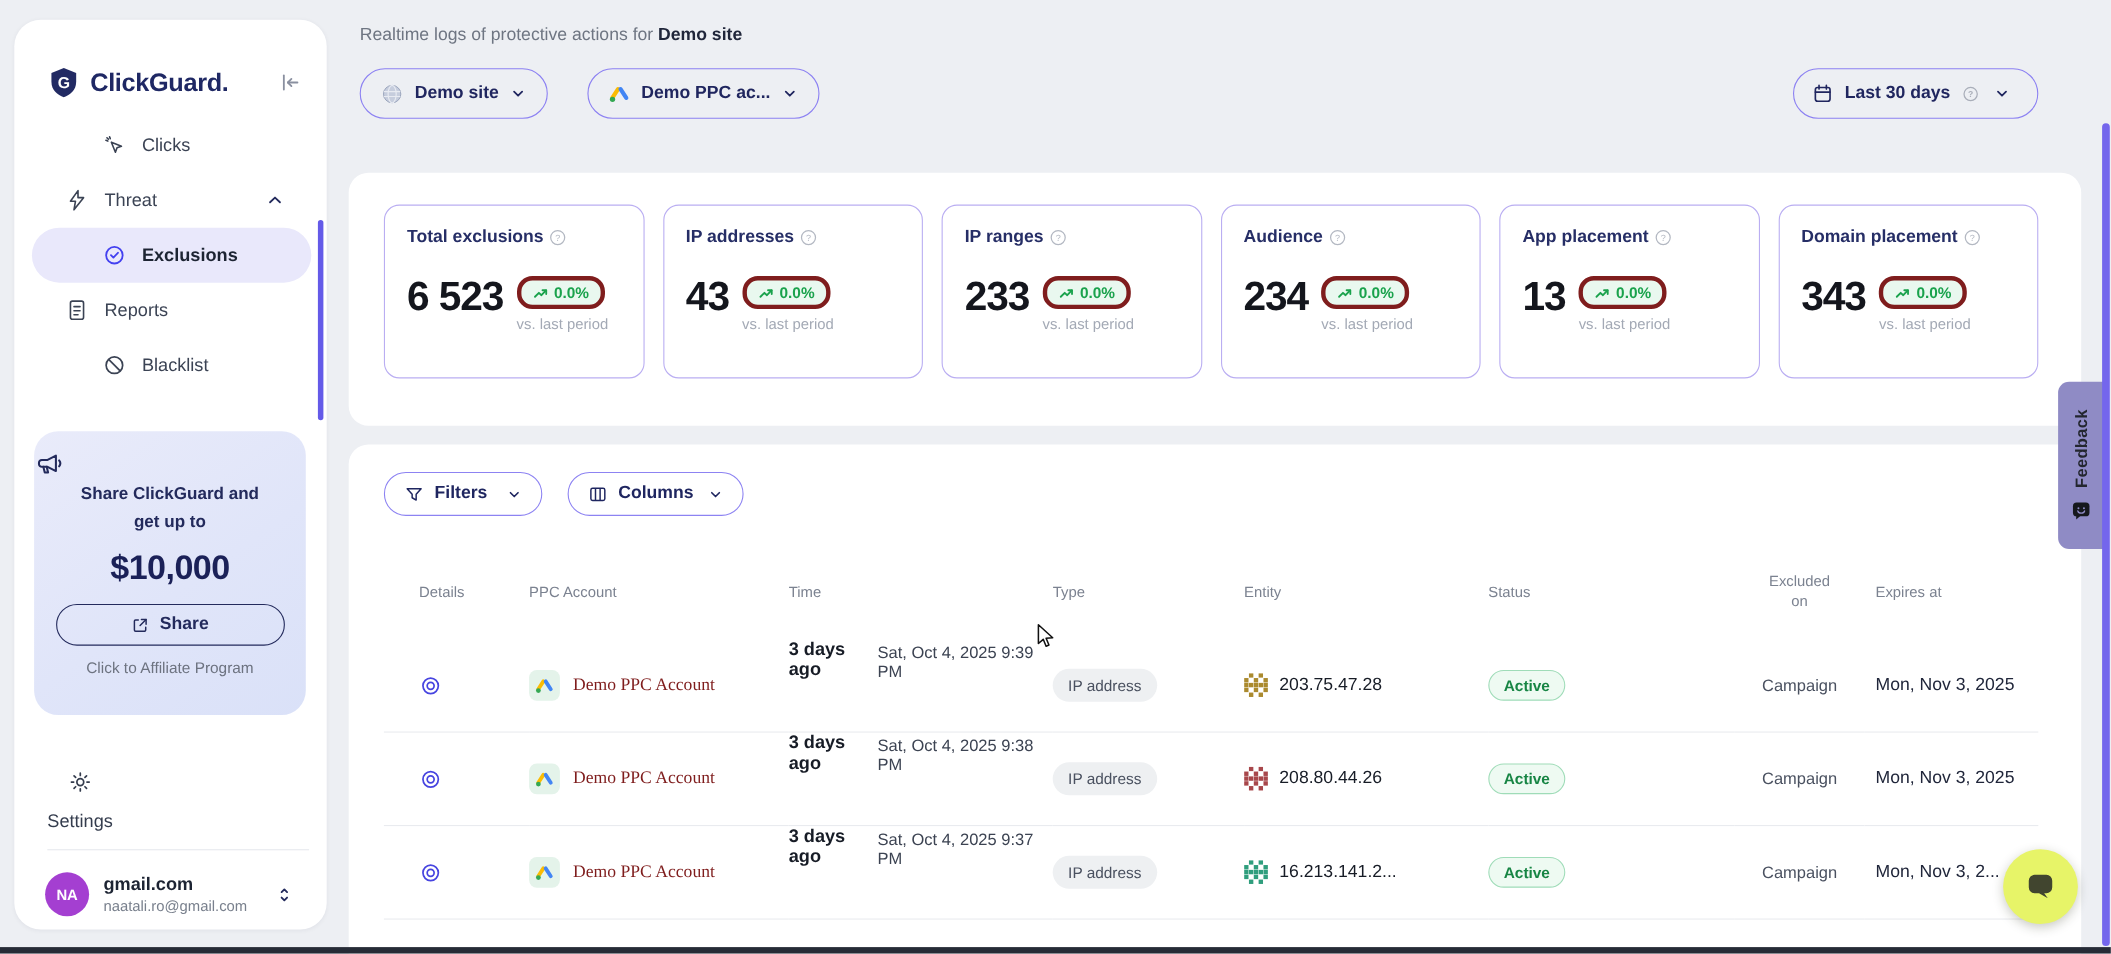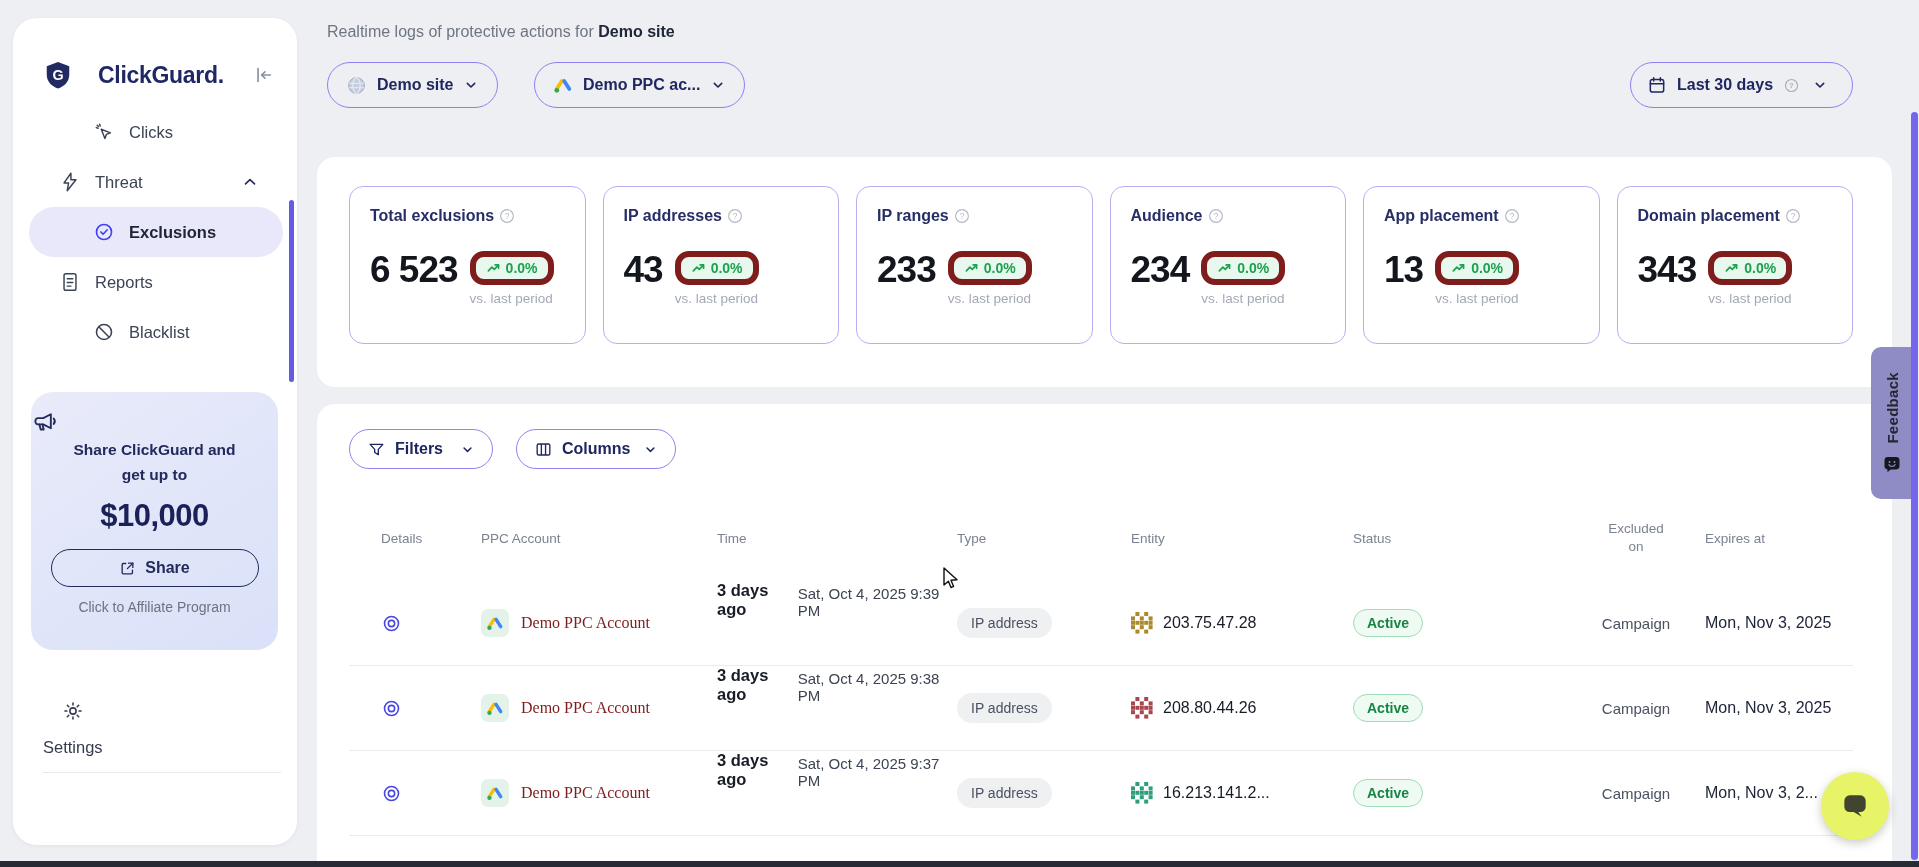--- a/index.html
+++ b/index.html
@@ -5,21 +5,21 @@
   * { margin:0; padding:0; box-sizing:border-box; }
   html,body { width:1919px; height:867px; overflow:hidden; }
   body { font-family:"Liberation Sans", sans-serif; background:#edeff3; position:relative; }
   .screen { position:absolute; inset:0; }
   svg { display:block; }
 
   
   .sidebar { position:absolute; left:13px; top:18px; width:284px; height:827px;
     background:#fff; border-radius:24px; box-shadow:0 1px 4px rgba(20,25,60,.05); }
   .logo-row { position:absolute; top:42px; left:30px; right:22px; display:flex; align-items:center; }
-  .brand-text { font-size:23px; font-weight:800; color:#1f2864; letter-spacing:-.3px; margin-left:25px; }
+  .brand-text { font-size:23px; font-weight:800; color:#1f2864; letter-spacing:-.3px; margin-left:9px; }
   .collapse-btn { margin-left:auto; cursor:pointer; color:#8a90a0; }
   .nav { position:absolute; top:89px; left:16px; right:14px; }
   .nav-item { height:50px; display:flex; align-items:center; border-radius:25px;
     color:#3b4354; font-size:16.5px; font-weight:500; cursor:pointer; }
   .nav-item .ni { flex:0 0 22px; }
   .nav-item .lbl { margin-left:14px; }
   .ind-a .ni { margin-left:64px; }
   .ind-b .ni { margin-left:30px; }
   .nav-item.active { background:#e9e8fb; color:#1d2433; font-weight:600; }
   .nav-chevron { margin-left:auto; margin-right:24px; color:#232a5c; }
@@ -61,22 +61,22 @@
 
   
   .stats-panel { position:absolute; left:317px; top:157px; width:1575px; height:230px;
     background:#fff; border-radius:18px; }
   .stats-wrap { display:flex; gap:17px; padding:29px 39px 0 32px; }
   .stat-card { flex:1; height:158px; border:1.5px solid #baaef2; border-radius:14px; padding:20px 18px 0 20px; }
   .stat-head { display:flex; align-items:center; gap:4px; }
   .stat-label { font-size:16px; font-weight:600; color:#262e66; white-space:nowrap; }
   .stat-body { margin-top:25px; display:flex; align-items:flex-start; gap:12px; }
   .stat-value { font-size:37px; font-weight:700; color:#14161d; letter-spacing:-1px; line-height:40px; }
-  .delta-badge { display:inline-flex; align-items:flex-start; gap:5px; background:#e9f8ef;
-    border:6px solid #7f1d1d; border-radius:14px; padding:3px 10px; color:#1aa24c;
+  .delta-badge { display:inline-flex; align-items:center; gap:5px; background:#e9f8ef;
+    border:4px solid #7f1d1d; border-radius:14px; padding:3px 10px; color:#1aa24c;
     font-size:14px; font-weight:600; margin-top:1px; }
   .stat-sub { font-size:13.5px; color:#a3a9b5; margin-top:6px; }
 
   
   .table-panel { position:absolute; left:317px; top:404px; width:1575px; height:520px;
     background:#fff; border-radius:18px; overflow:hidden; }
   .toolbar { display:flex; align-items:center; padding:25px 48px 0 32px; }
   .tool-pill { height:40px; border:1px solid #8d83f2; border-radius:21px; display:inline-flex;
     align-items:center; gap:9px; padding:0 17px; color:#1f2660; font-size:16px; font-weight:600;
     background:transparent; cursor:pointer; }
@@ -237,20 +237,33 @@
       <span>
         <svg width="22" height="22" viewBox="0 0 24 24" fill="none" stroke="#343c4d" stroke-width="1.7" stroke-linecap="round">
             <circle cx="12" cy="12" r="3.4"></circle>
             <path d="M12 3.2 v2.2 M12 18.6 v2.2 M3.2 12 h2.2 M18.6 12 h2.2 M5.8 5.8 l1.6 1.6 M16.6 16.6 l1.6 1.6 M18.2 5.8 l-1.6 1.6 M7.4 16.6 L5.8 18.2"></path>
           </svg>
       </span>
       <span>Settings</span>
     </div>
     <div class="side-divider"></div>
 
+    <div class="user-row">
+      <span class="avatar">NA</span>
+      <span class="user-meta">
+        <div class="user-name">gmail.com</div>
+        <div class="user-email">naatali.ro@gmail.com</div>
+      </span>
+      <span class="user-caret">
+        <svg width="17" height="19" viewBox="0 0 24 26" fill="none" stroke="currentColor" stroke-width="2.4" stroke-linecap="round" stroke-linejoin="round">
+            <path d="M8.5 9.5 L12 6 L15.5 9.5"></path>
+            <path d="M8.5 16.5 L12 20 L15.5 16.5"></path>
+          </svg>
+      </span>
+    </div>
   </div>
 
   <div class="subtitle">
     <span>Realtime logs of protective actions for </span><b>Demo site</b>
   </div>
 
   <div class="pill pill-site">
     <span>
       <svg width="21" height="21" viewBox="0 0 24 24">
           <circle cx="12" cy="12" r="9" fill="#c6cddd" stroke="#98a2ba" stroke-width="1"></circle>

